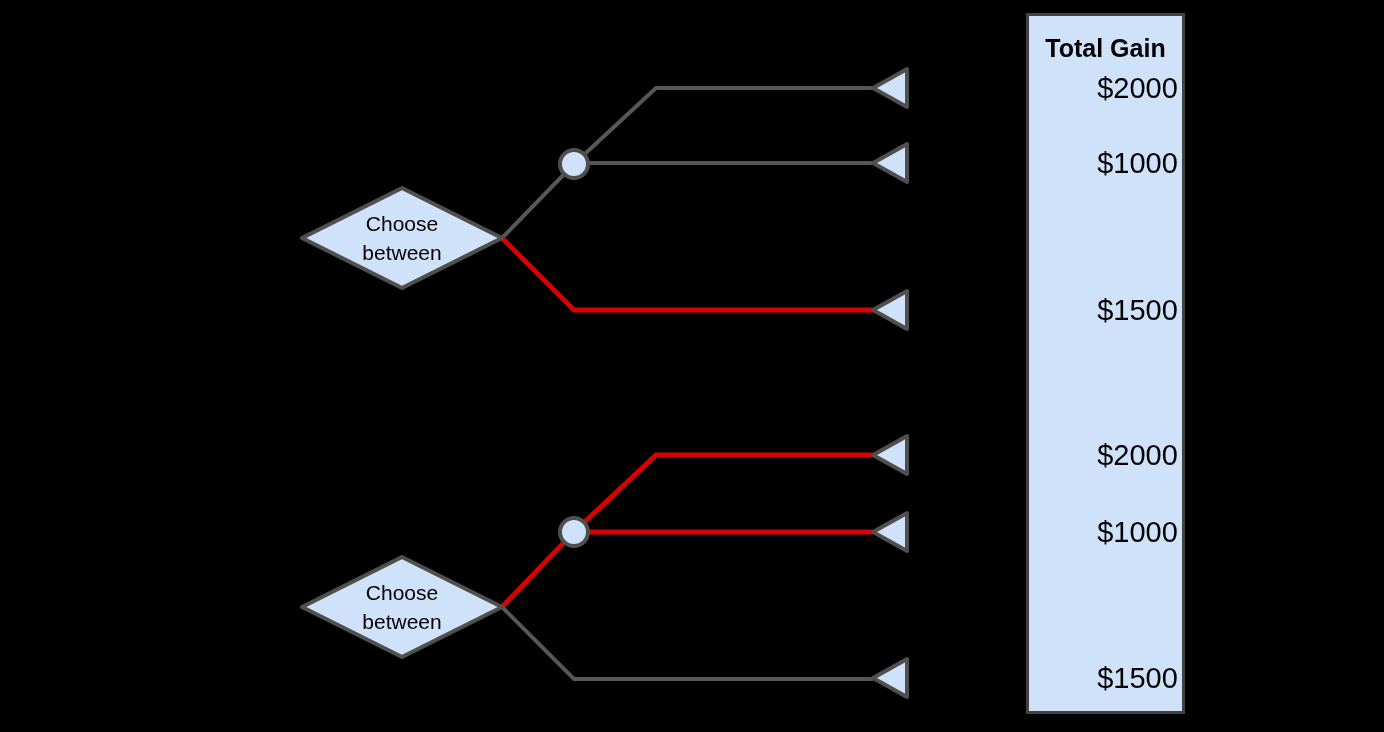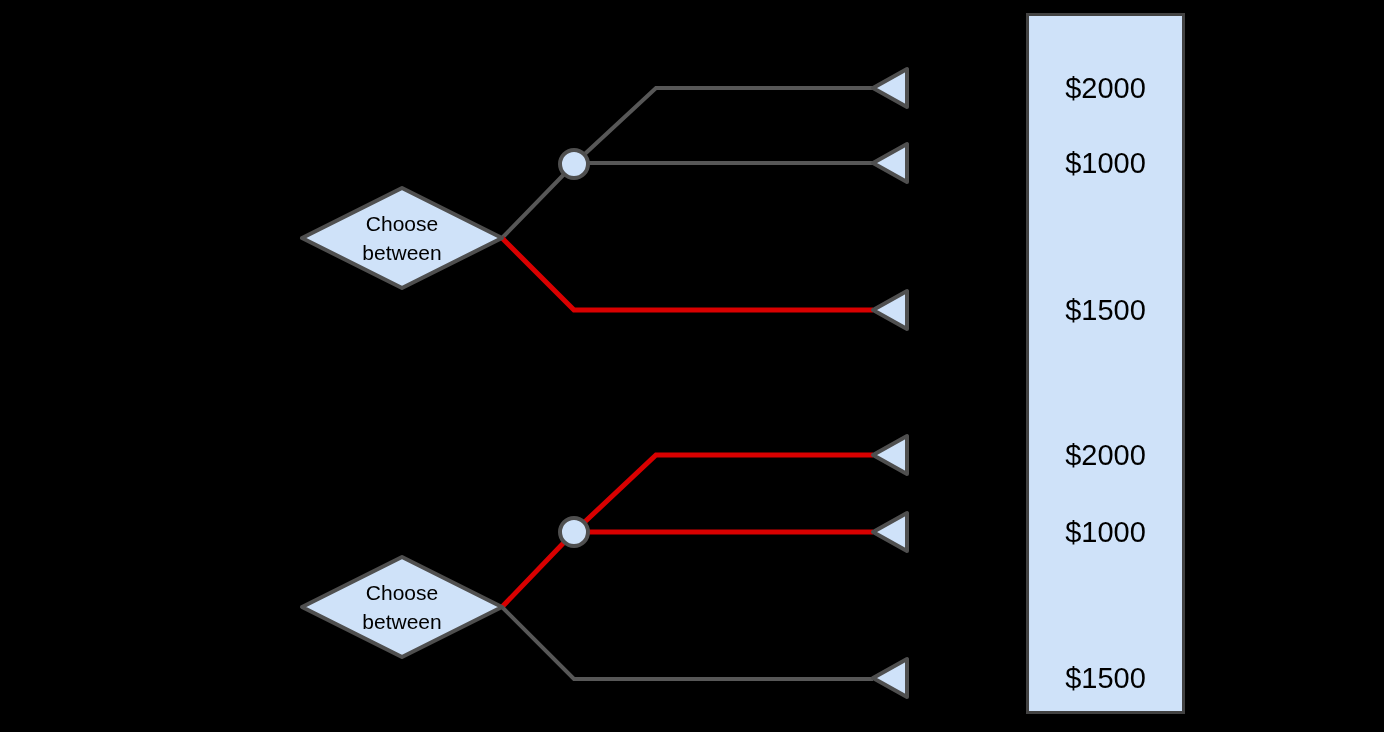--- a/index.html
+++ b/index.html
@@ -39,21 +39,21 @@
     background:var(--node-fill);
     border:3px solid var(--panel-border);
     color:var(--text);
   }
   #panel-title{
     position:absolute;left:0;top:18px;width:100%;
     text-align:center;font-weight:bold;font-size:25px;
   }
   .payoff-value{
     position:absolute;left:0;width:100%;height:36px;
-    text-align:center;font-size:29px;line-height:36px;
+    text-align:center;font-size:29px;line-height:36px;padding-left:32px;
   }
   
   .pv-0{top:54px;}
   .pv-1{top:129px;}
   .pv-2{top:276px;}
   .pv-3{top:421px;}
   .pv-4{top:498px;}
   .pv-5{top:644px;}
 </style>
 </head>
@@ -86,20 +86,21 @@
     </g>
   </svg>
 
   <div class="decision-label label-top">Choose
 between</div>
 
   <div class="decision-label label-bottom">Choose
 between</div>
 
   <div id="payoff-panel">
+    <div id="panel-title">Total Gain</div>
     <div class="payoff-value pv-0">$2000</div>
     <div class="payoff-value pv-1">$1000</div>
     <div class="payoff-value pv-2">$1500</div>
     <div class="payoff-value pv-3">$2000</div>
     <div class="payoff-value pv-4">$1000</div>
     <div class="payoff-value pv-5">$1500</div>
   </div>
 
 </div>
 

